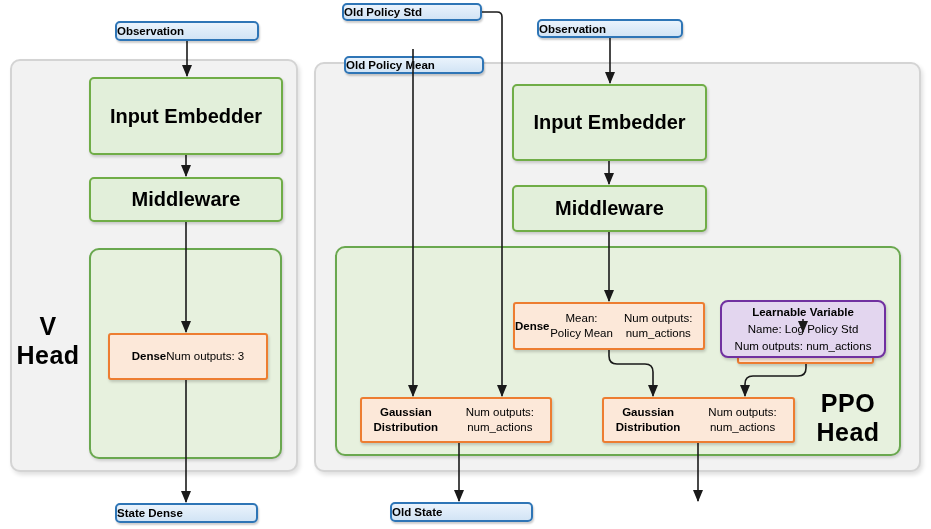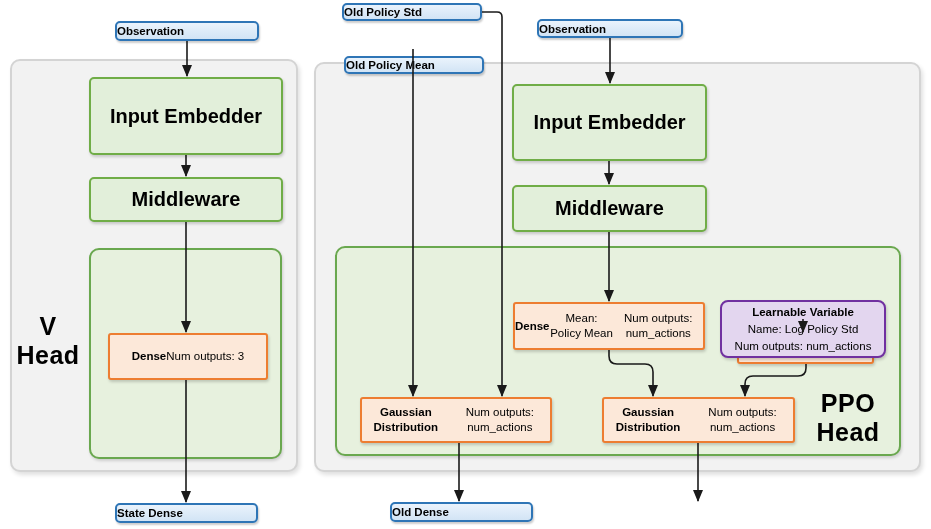--- a/index.html
+++ b/index.html
@@ -74,21 +74,21 @@
   <div class="io-box" style="left:344px;top:15px;width:140px;height:18px;margin-top:41px;">
     <span>Old Policy Mean</span>
   </div>
   <div class="io-box" style="left:537px;top:19px;width:146px;height:19px;">
     <span>Observation</span>
   </div>
   <div class="io-box" style="left:115px;top:503px;width:143px;height:20px;">
     <span>State Dense</span>
   </div>
   <div class="io-box" style="left:390px;top:502px;width:143px;height:20px;">
-    <span>Old Dense</span>
+    <span>Old State</span>
   </div>
 
   <div class="stage-box" style="left:89px;top:77px;width:194px;height:78px;">
     <span>Input Embedder</span>
   </div>
   <div class="stage-box" style="left:89px;top:177px;width:194px;height:45px;">
     <span>Middleware</span>
   </div>
   <div class="stage-box" style="left:512px;top:84px;width:195px;height:77px;">
     <span>Input Embedder</span>

